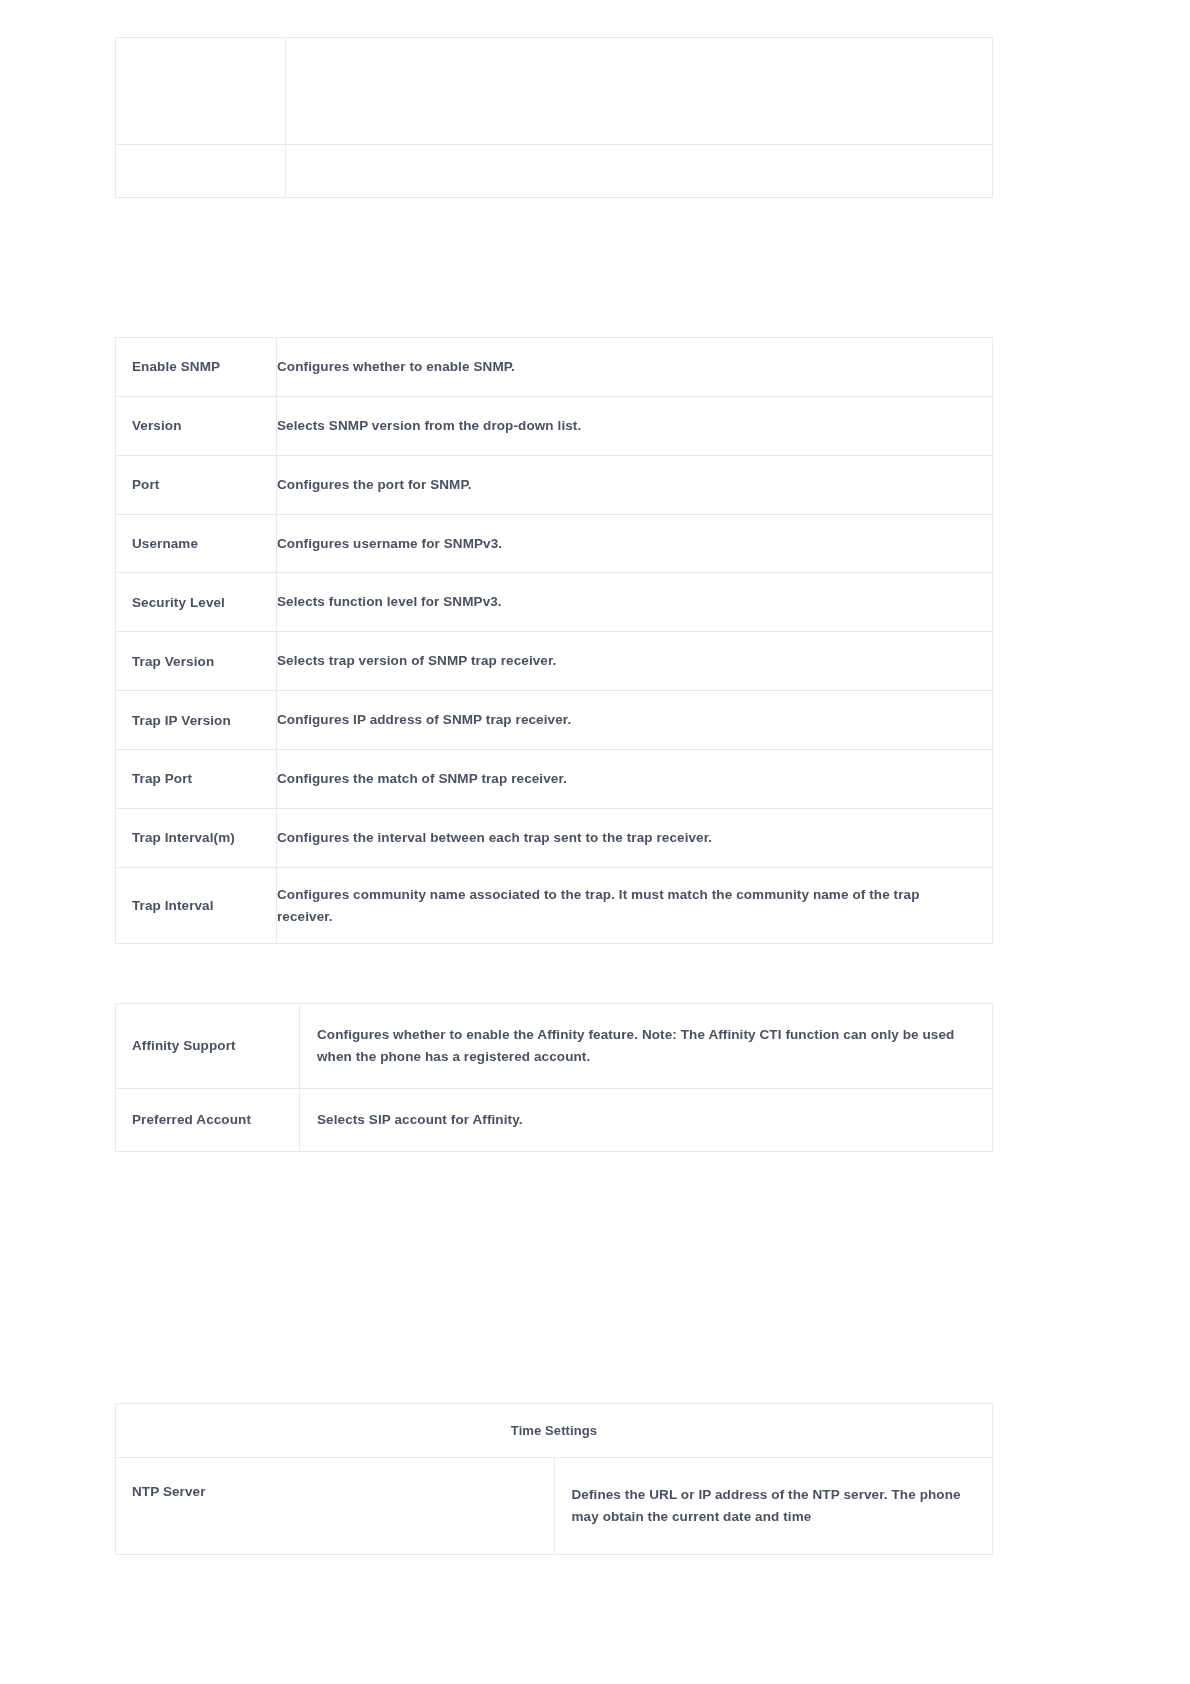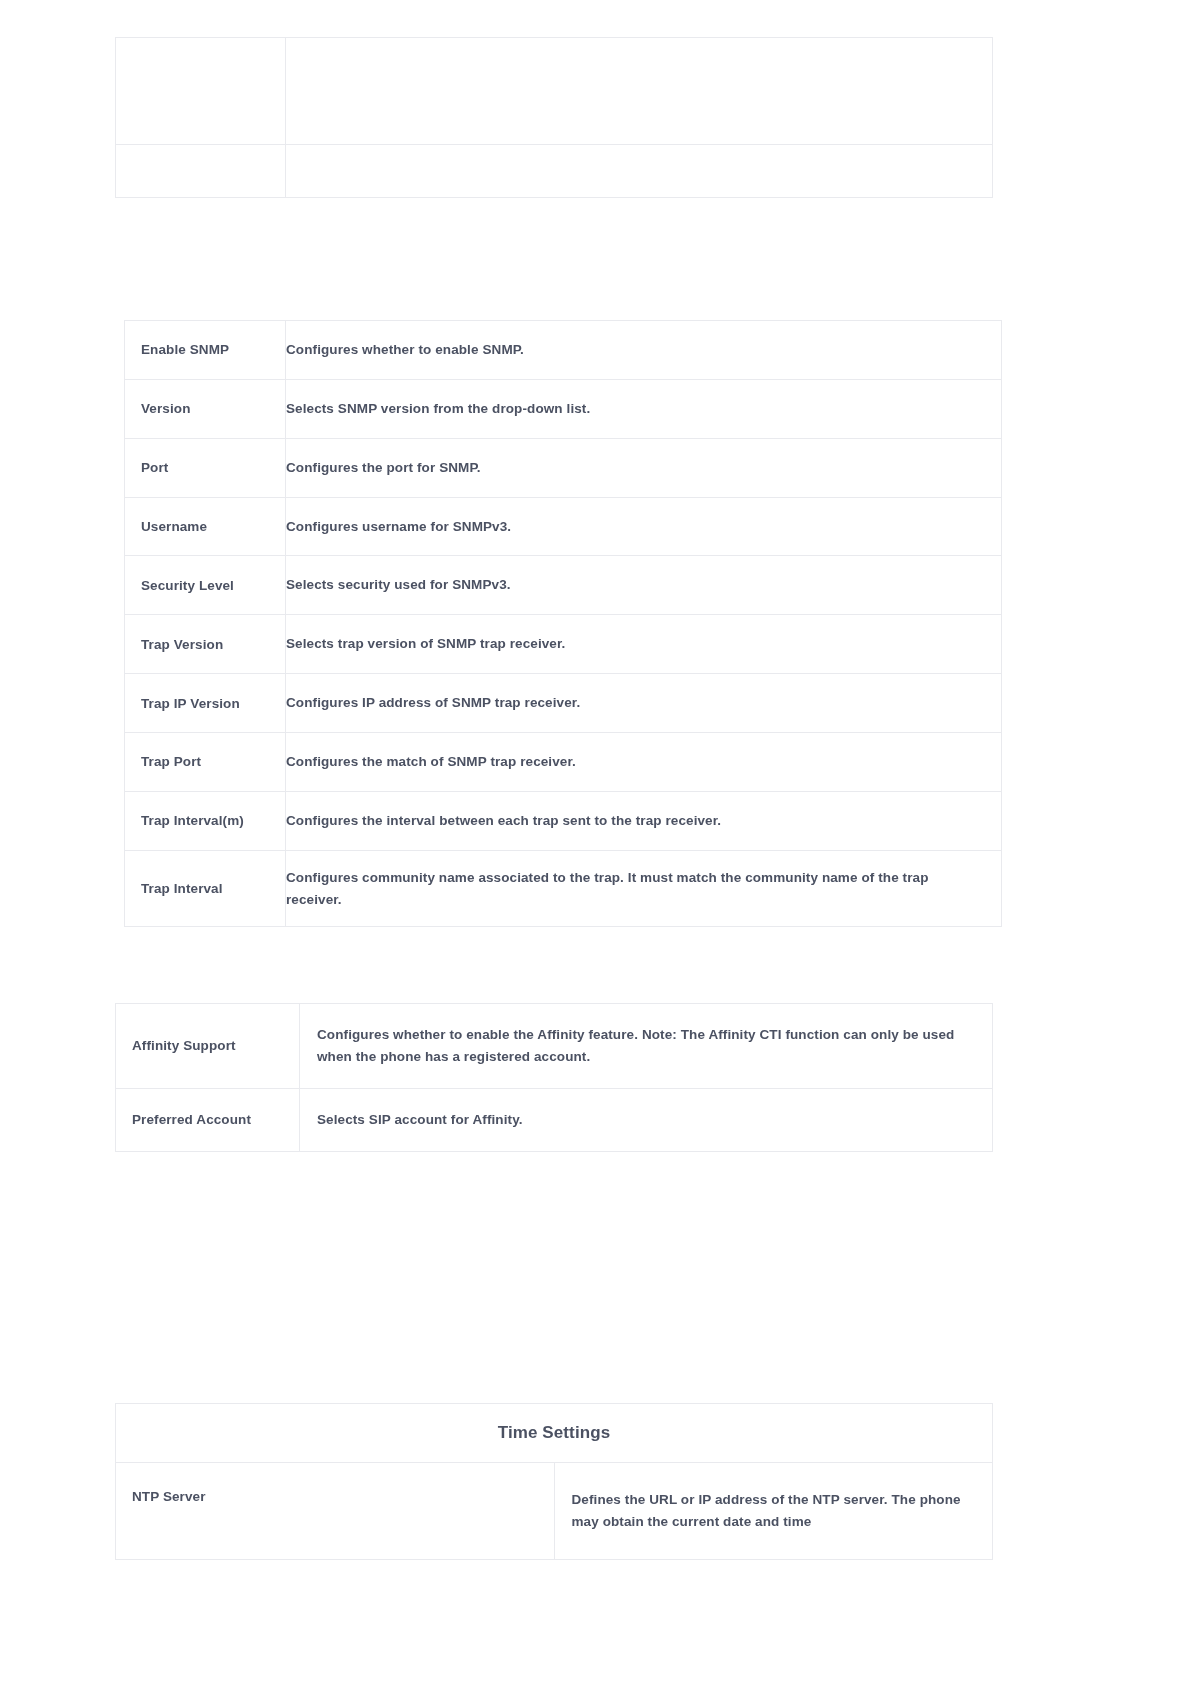--- a/index.html
+++ b/index.html
@@ -37,21 +37,21 @@
     color: #4b5162;
     letter-spacing: 0.1px;
   }
   
   #table-empty { top: 37px; }
   #table-empty td.c1 { width: 167px; height: 104px; }
   #table-empty td.c2 { height: 104px; }
   #table-empty tr.short td { height: 50px; }
 
   
-  #table-snmp { top: 320px; margin-left: 9px; }
+  #table-snmp { top: 337px; }
   #table-snmp td.col-name {
     width: 144px;
     padding: 18px 0 18px 16px;
   }
   #table-snmp td.col-desc {
     padding: 18px 14px 18px 0;
     line-height: 1.62;
   }
   #table-snmp tr.tall td { padding-top: 16px; padding-bottom: 16px; }
 
@@ -64,21 +64,21 @@
   #table-affinity td.col-desc {
     padding: 20px 30px 20px 17px;
     line-height: 1.62;
   }
 
   
   #table-time { top: 1403px; }
   #table-time td.hdr {
     text-align: center;
     padding: 19px 10px;
-    font-size: 17px;
+    font-size: 13px;
   }
   #table-time td.col-name {
     width: 198px;
     padding: 26px 0 26px 16px;
     vertical-align: top;
   }
   #table-time td.col-desc {
     padding: 26px 14px 26px 17px;
     line-height: 1.62;
     vertical-align: top;
@@ -115,21 +115,21 @@
       <tr>
         <td class="col-name">Port</td>
         <td class="col-desc">Configures the port for SNMP.</td>
       </tr>
       <tr>
         <td class="col-name">Username</td>
         <td class="col-desc">Configures username for SNMPv3.</td>
       </tr>
       <tr>
         <td class="col-name">Security Level</td>
-        <td class="col-desc">Selects security used for SNMPv3.</td>
+        <td class="col-desc">Selects function level for SNMPv3.</td>
       </tr>
       <tr>
         <td class="col-name">Trap Version</td>
         <td class="col-desc">Selects trap version of SNMP trap receiver.</td>
       </tr>
       <tr>
         <td class="col-name">Trap IP Version</td>
         <td class="col-desc">Configures IP address of SNMP trap receiver.</td>
       </tr>
       <tr>

